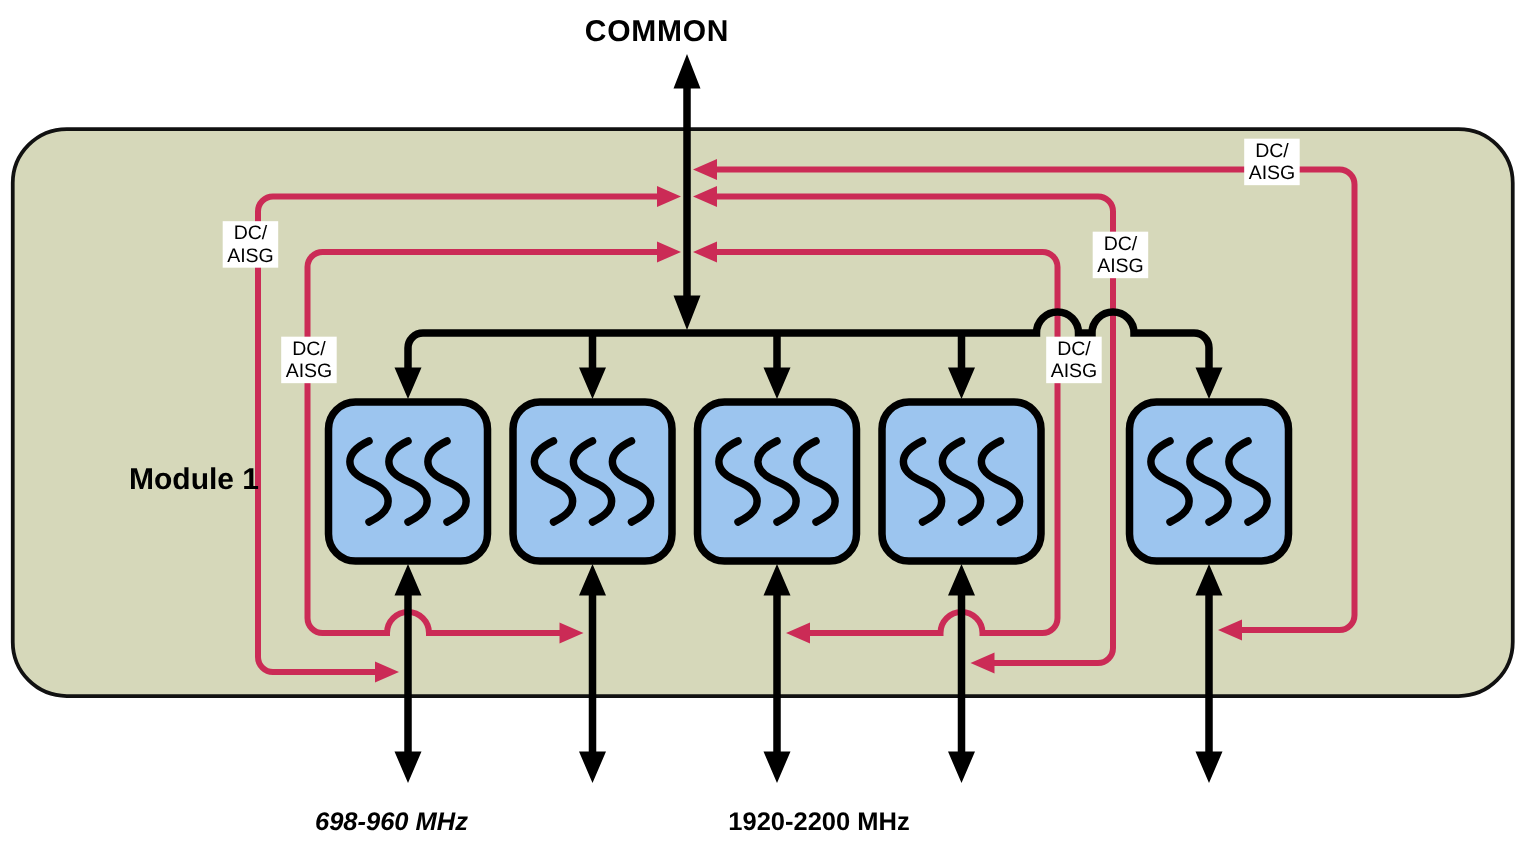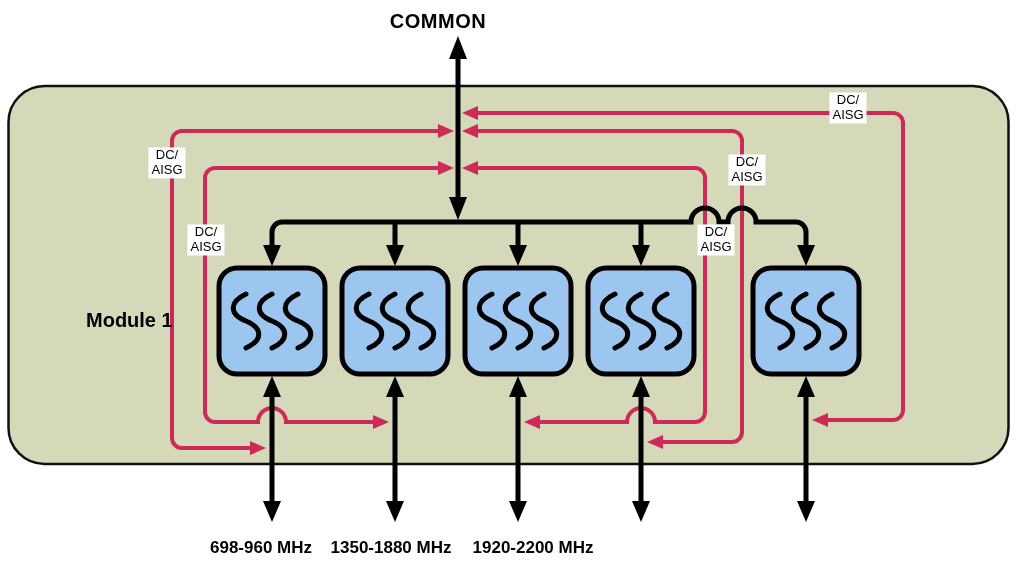--- a/index.html
+++ b/index.html
@@ -90,17 +90,16 @@
 AISG</div>
   <div class="dc-label" style="left:167px; top:163px;">DC/
 AISG</div>
   <div class="dc-label" style="left:206px; top:240px;">DC/
 AISG</div>
   <div class="dc-label" style="left:747px; top:170px;">DC/
 AISG</div>
   <div class="dc-label" style="left:716px; top:240px;">DC/
 AISG</div>
 
-  <div class="port-label" style="left:261px;">698-960 MHz</div>
-  <div class="port-label" style="left:391px;">1350-1880 MHz</div>
-  <div class="port-label" style="left:533px;">1920-2200 MHz</div>
+  <div class="port-label" style="left:261px;font-style:italic;">698-960 MHz</div>
+  <div class="port-label" style="left:546px;">1920-2200 MHz</div>
 
 </div>
 
 </body></html>

